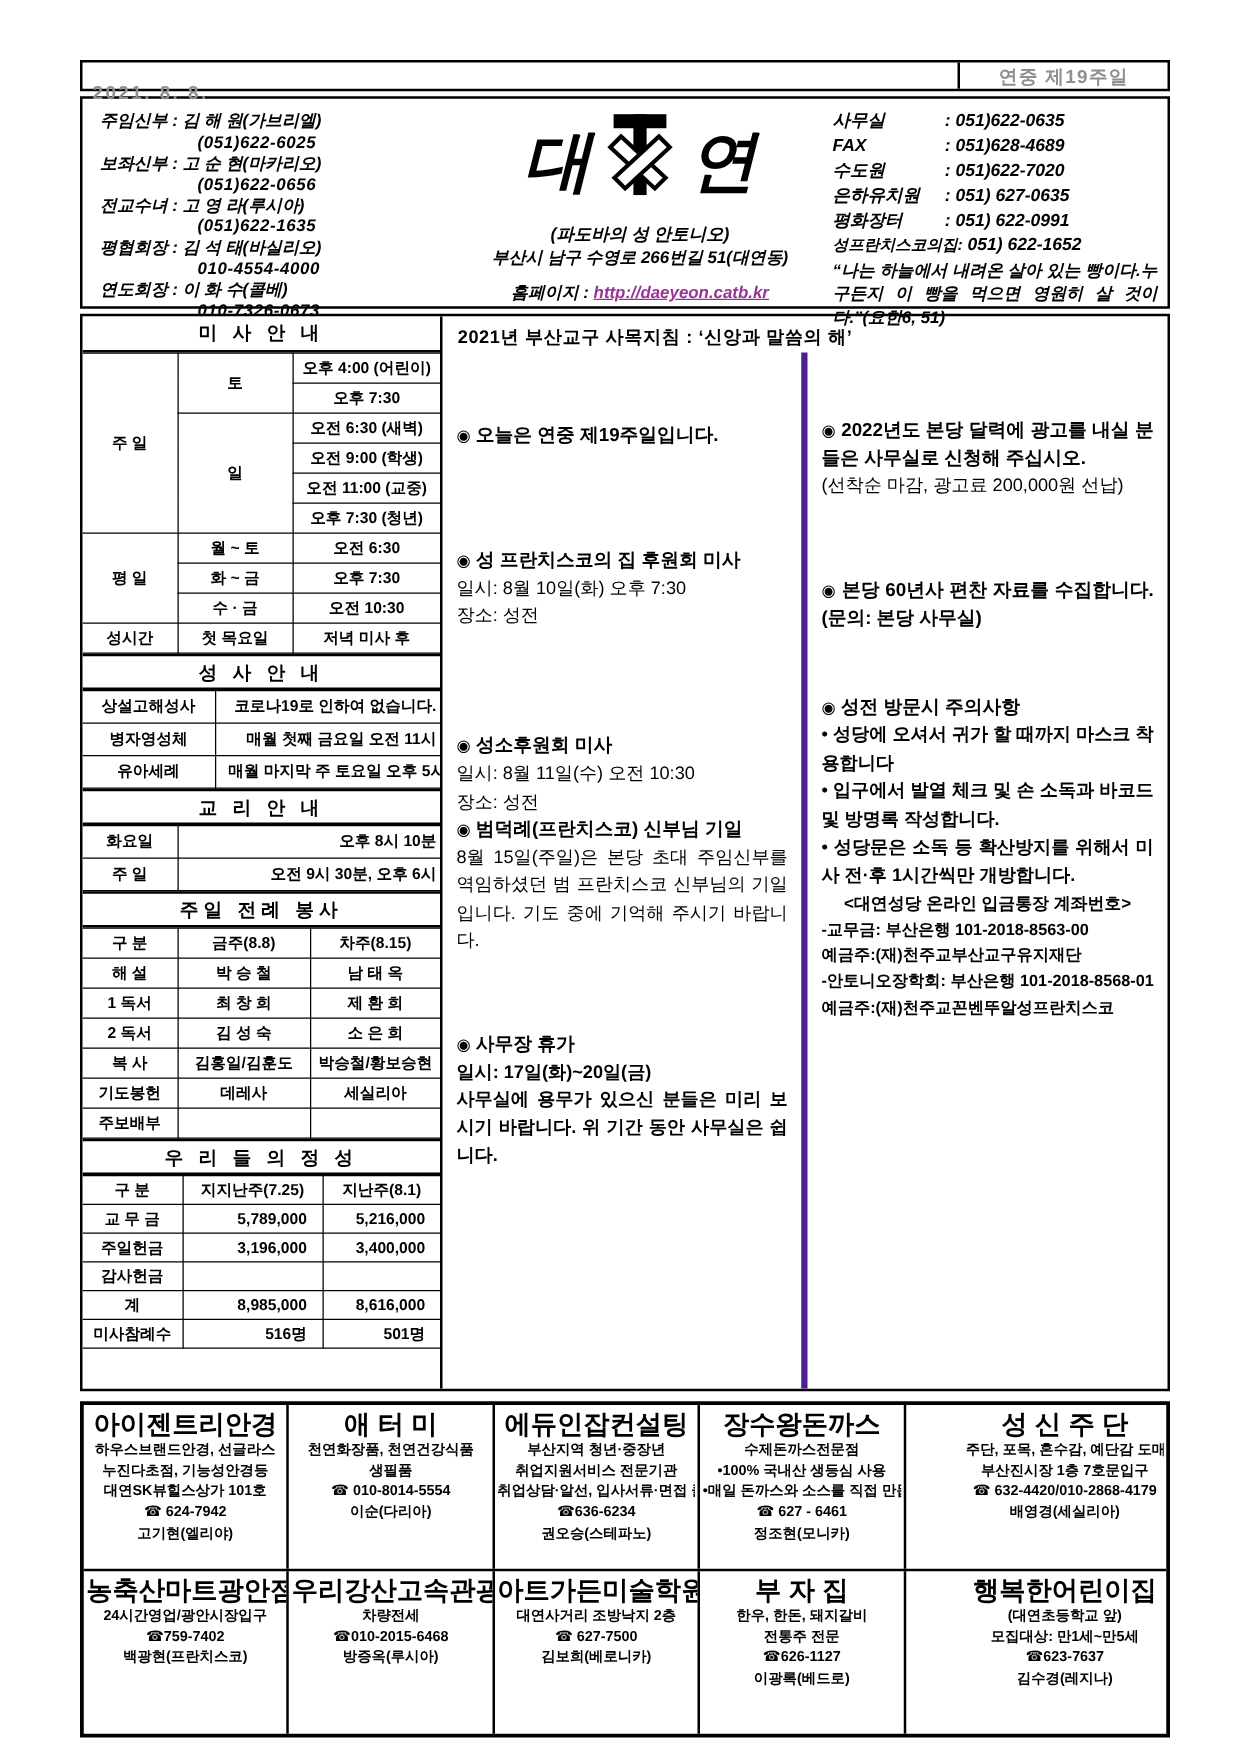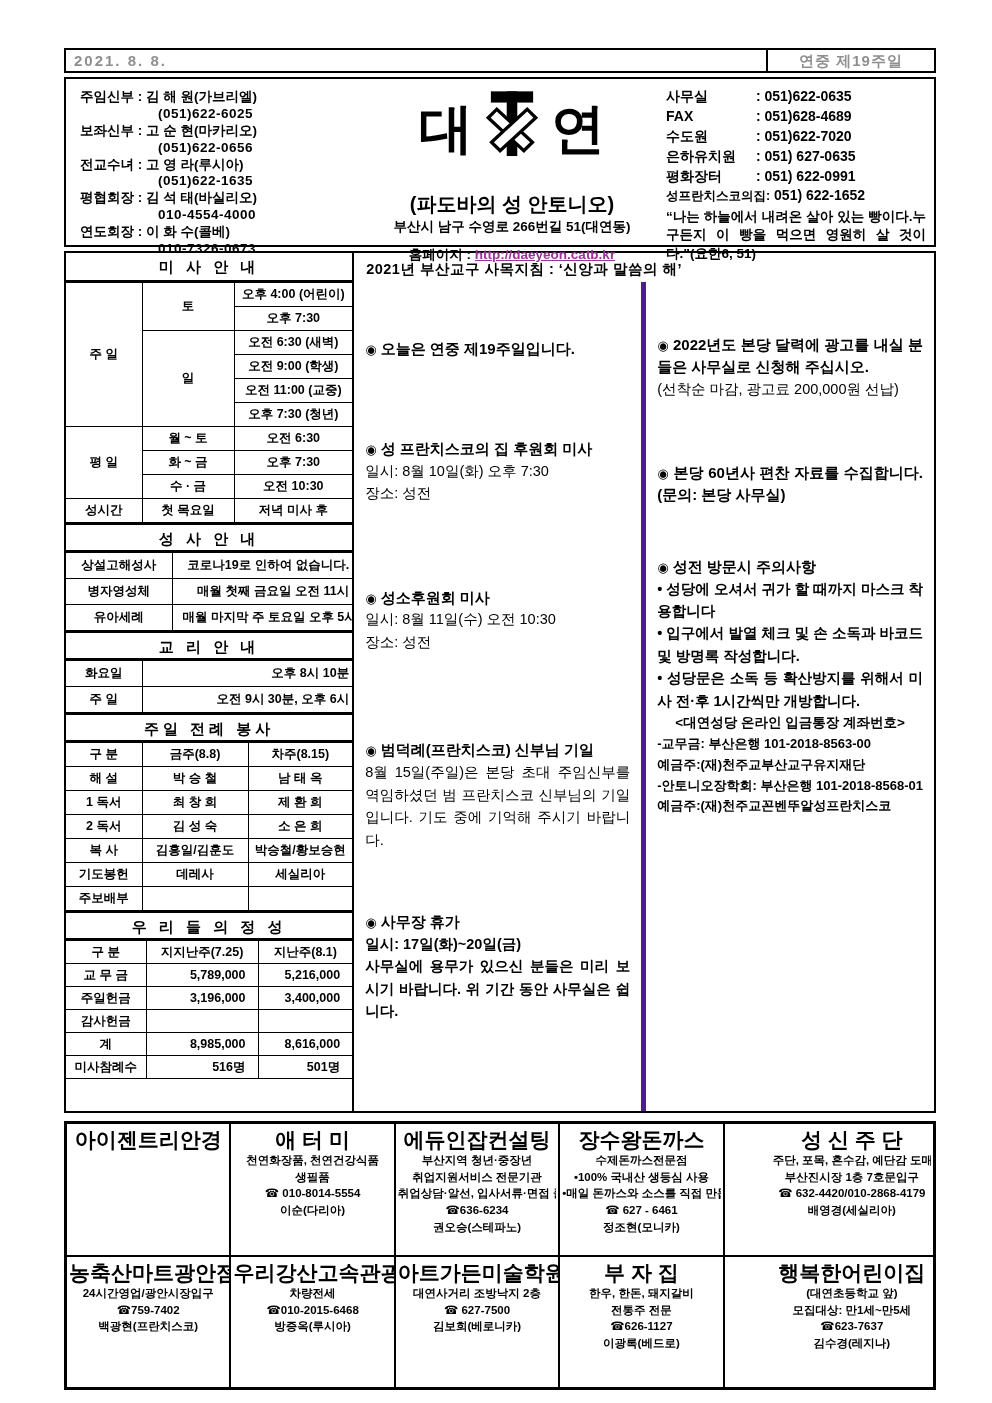--- a/index.html
+++ b/index.html
@@ -5,32 +5,32 @@
   * { margin:0; padding:0; box-sizing:border-box; }
   html,body { background:#fff; }
   body {
     width:992px; height:1403px; position:relative;
     font-family:"Liberation Sans","DejaVu Sans",sans-serif; color:#000;
   }
   .sheet { position:absolute; left:64px; top:48px; width:872px; }
 
   
   .topbar { display:flex; border:2px solid #000; height:25px; align-items:stretch; }
-  .topbar .date { flex:1; color:#8f8f8f; font-weight:bold; font-size:15px; padding:2px 0 0 8px; letter-spacing:2px; }
+  .topbar .date { flex:1; color:#8f8f8f; font-weight:bold; font-size:15px; padding:16px 0 0 8px; letter-spacing:2px; }
   .topbar .feast { width:168px; border-left:2px solid #000; color:#8f8f8f; font-weight:bold; font-size:15px; text-align:center; padding-top:2px; letter-spacing:1px; }
 
   
-  .headerbox { border:2px solid #000; margin-top:4px; height:170px; display:flex; }
+  .headerbox { border:2px solid #000; margin-top:4px; height:170px; display:flex;font-style:italic; }
   .clergy { width:296px; padding:10px 0 0 14px; font-size:13.5px; font-weight:bold; line-height:1.25; }
   .clergy .c-row { white-space:nowrap; }
   .clergy .c-phone { margin-left:78px; letter-spacing:.5px; }
   .logo-area { width:300px; text-align:center; padding-top:4px; }
   .logo-line { display:flex; align-items:center; justify-content:center; gap:6px; height:92px; }
   .logo-char { font-size:54px; font-weight:bold; font-family:"Liberation Serif","DejaVu Serif",serif; }
-  .logo-sub { font-size:20px; font-weight:bold; margin-top:16px; }
+  .logo-sub { font-size:14px; font-weight:bold; margin-top:4px; }
   .logo-addr { font-size:13.5px; font-weight:bold; }
   .home-row { font-size:13.5px; font-weight:bold; margin-top:10px; }
   .home-row a { color:#993399; text-decoration:underline; font-weight:bold; }
   .phones { flex:1; padding:8px 8px 0 4px; font-size:14px; font-weight:bold; line-height:1.42; }
   .p-row { white-space:nowrap; }
   .p-label { display:inline-block; width:86px; text-align:justify; text-align-last:justify; }
   .p-row.wide .p-label { width:auto; text-align-last:auto; font-size:12.5px; }
   .quote { font-size:13.5px; font-weight:bold; line-height:1.35; margin-top:2px; text-align:justify; word-break:break-all; }
 
   
@@ -326,21 +326,21 @@
                 <div>장소: 성전</div>
               </div>
           </div>
           <div class="ann" style="margin-top:82px">
             <div class="ann-title"><span class="bullet">◉</span> <span>성소후원회 미사</span></div>
             <div class="ann-body">
                 <div>일시: 8월 11일(수) 오전 10:30</div>
                 <div>장소: 성전</div>
               </div>
           </div>
-          <div class="ann" style="margin-top:86px">
+          <div class="ann" style="">
             <div class="ann-title"><span class="bullet">◉</span> <span>범덕례(프란치스코) 신부님 기일</span></div>
             <div class="ann-body">
                 <div>8월 15일(주일)은 본당 초대 주임신부를 역임하셨던 범 프란치스코 신부님의 기일입니다. 기도 중에 기억해 주시기 바랍니다.</div>
               </div>
           </div>
           <div class="ann" style="margin-top:60px">
             <div class="ann-title"><span class="bullet">◉</span> <span>사무장 휴가</span></div>
             <div class="ann-body bold">
                 <div>일시: 17일(화)~20일(금)</div>
                 <div>사무실에 용무가 있으신 분들은 미리 보시기 바랍니다. 위 기간 동안 사무실은 쉽니다.</div>
@@ -377,20 +377,27 @@
           </div>
         </div>
       </div>
     </div>
   </div>
 
   <div class="adsbox">
     <div class="ads-row">
       <div class="ad">
           <div class="ad-title">아이젠트리안경</div>
+          <div class="ad-lines">
+            <div>하우스브랜드안경, 선글라스</div>
+            <div>누진다초점, 기능성안경등</div>
+            <div>대연SK뷰힐스상가 101호</div>
+            <div>☎ 624-7942</div>
+            <div>고기현(엘리야)</div>
+          </div>
         </div>
       <div class="ad">
           <div class="ad-title">애 터 미</div>
           <div class="ad-lines">
             <div>천연화장품, 천연건강식품</div>
             <div>생필품</div>
             <div>☎ 010-8014-5554</div>
             <div>이순(다리아)</div>
           </div>
         </div>

